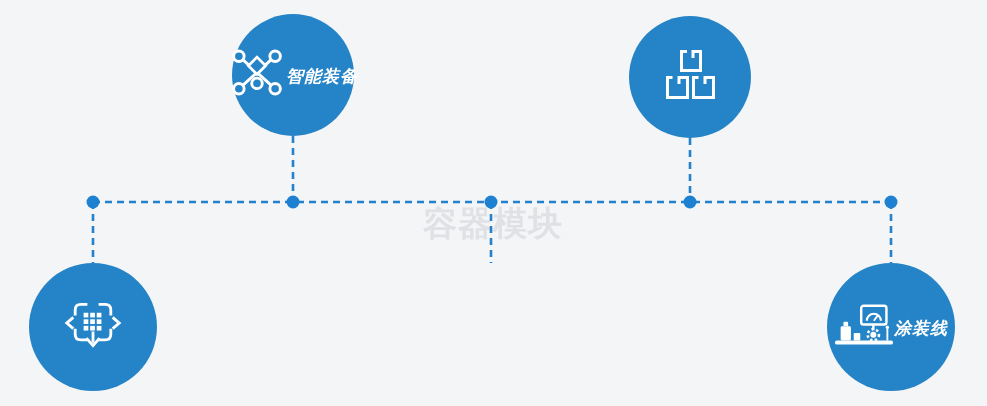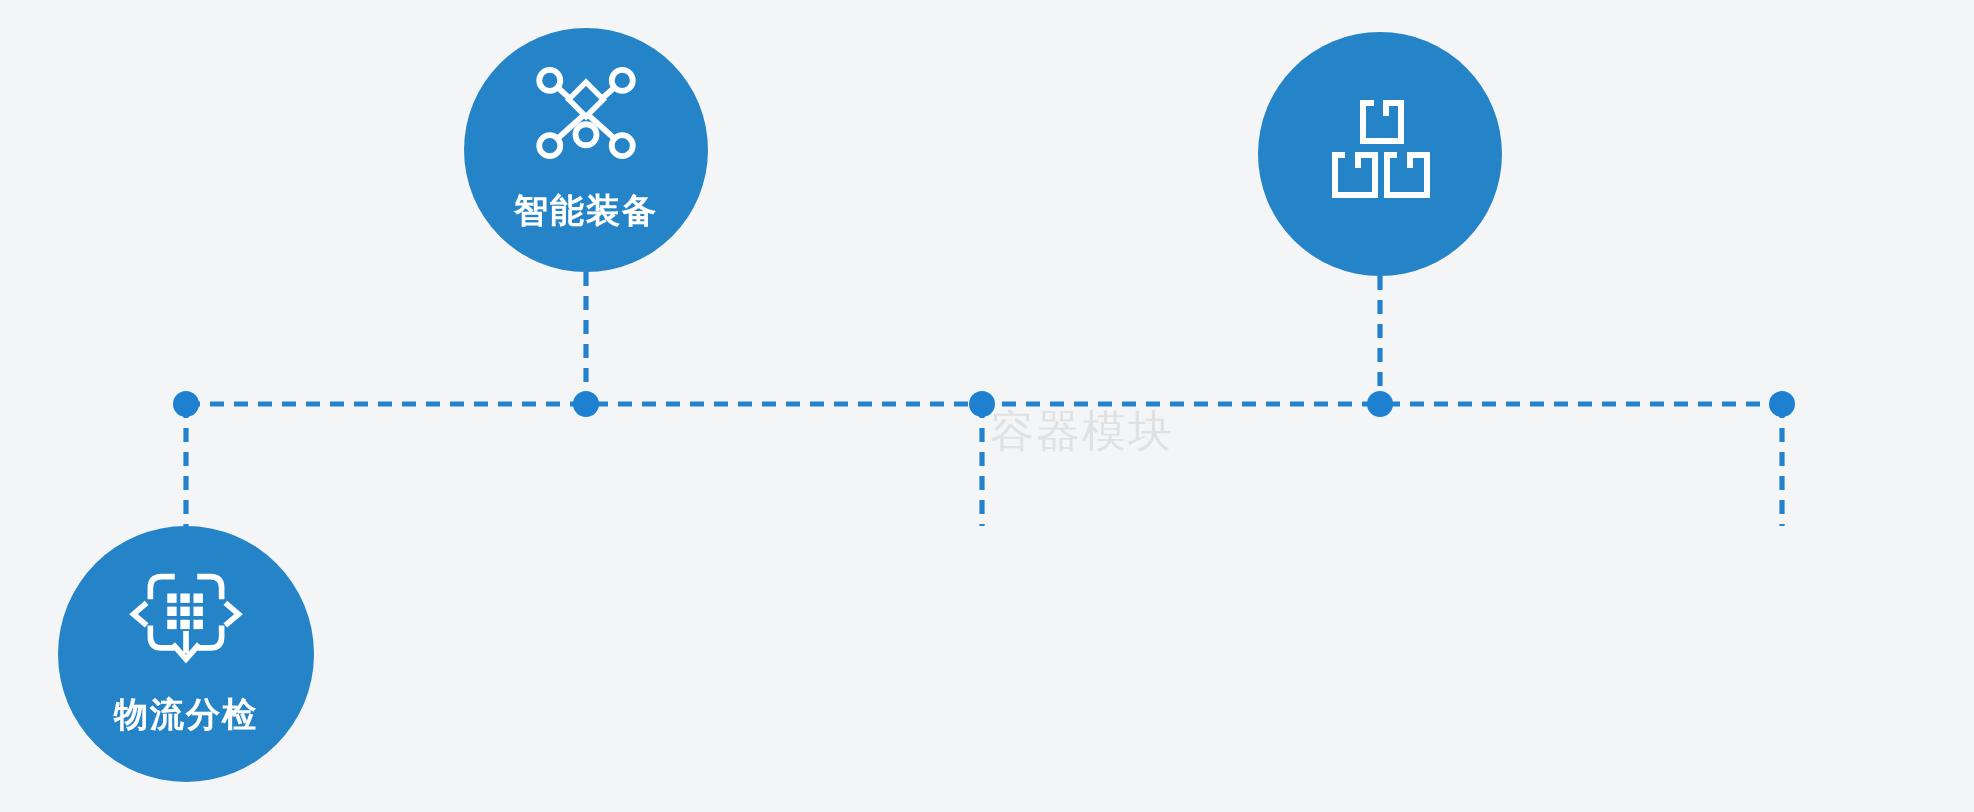--- a/index.html
+++ b/index.html
@@ -20,27 +20,26 @@
     height: 406px;
     background: var(--background);
     overflow: hidden;
   }
 
   .watermark {
     position: absolute;
     left: 493px;
     top: 201px;
     transform: translateX(-50%);
-    font-size: 22px;
-    font-weight: normal;
+    font-size: 34px;
+    font-weight: bold;
     letter-spacing: 1px;
     color: var(--watermark-gray);
     white-space: nowrap;
     user-select: none;
-    margin-left: 48px;
   }
 
   .connectors {
     position: absolute;
     left: 0; top: 0;
     width: 987px; height: 406px;
   }
   .connectors .dash {
     fill: none;
     stroke: var(--connector-blue);
@@ -48,25 +47,26 @@
     stroke-dasharray: 7 5;
   }
   .connectors .dot { fill: var(--dot-blue); }
 
   .node {
     position: absolute;
     border-radius: 50%;
     background: var(--node-blue);
     color: var(--label-white);
     display: flex;
-    flex-direction: column;
+    flex-direction: row;
     align-items: center;
     justify-content: center;
     padding-bottom: 6px;
     text-align: left;
+    font-style: italic;
   }
   .n0 { left: 232px; top: 14px;  width: 122px; height: 122px; }
   .n1 { left: 629px; top: 16px;  width: 122px; height: 122px; }
   .n2 { left: 29px;  top: 263px; width: 128px; height: 128px; }
   .n3 { left: 427px; top: 263px; width: 128px; height: 128px; }
   .n4 { left: 827px; top: 263px; width: 128px; height: 128px; }
 
   .node .icon {
     height: 58px;
     display: flex;
@@ -153,18 +153,40 @@
             <rect x="36" y="20" width="5" height="5"></rect>
           <rect x="22" y="27" width="5" height="5"></rect>
             <rect x="29" y="27" width="5" height="5"></rect>
             <rect x="36" y="27" width="5" height="5"></rect>
           <rect x="22" y="34" width="5" height="5"></rect>
             <rect x="29" y="34" width="5" height="5"></rect>
             <rect x="36" y="34" width="5" height="5"></rect>
         </g>
       </svg>
     </div>
-    <div class="label">物流分检</div>
   </div>
 
 
+  <div class="node n4">
+    <div class="icon">
+      <svg width="60" height="43" viewBox="0 0 64 46">
+        <g fill="#fff">
+          <rect x="1" y="40" width="62" height="4.5" rx="2"></rect>
+          <rect x="7" y="25" width="11" height="15" rx="1.5"></rect>
+          <rect x="10" y="20" width="5" height="5" rx="1"></rect>
+          <rect x="21" y="32" width="7" height="8" rx="1"></rect>
+          <circle cx="57" cy="26" r="1.8"></circle>
+        </g>
+        <g class="ic-stroke">
+          <rect x="29" y="3" width="27" height="20" rx="2.5" stroke-width="2.6"></rect>
+          <path d="M35 19 A 7.5 7.5 0 0 1 50 19" stroke-width="2.2"></path>
+          <path d="M42.5 19 L47 13" stroke-width="2"></path>
+          <path d="M42 23 V29" stroke-width="2.6"></path>
+          <path d="M57 27 V40" stroke-width="2"></path>
+        </g>
+        <circle cx="42" cy="34" r="6" fill="none" stroke="#fff" stroke-width="2.8" stroke-dasharray="2.5 2.6"></circle>
+        <circle cx="42" cy="34" r="3.2" fill="#fff"></circle>
+      </svg>
+    </div>
+    <div class="label">涂装线</div>
+  </div>
 
 </div>
 
 </body></html>

